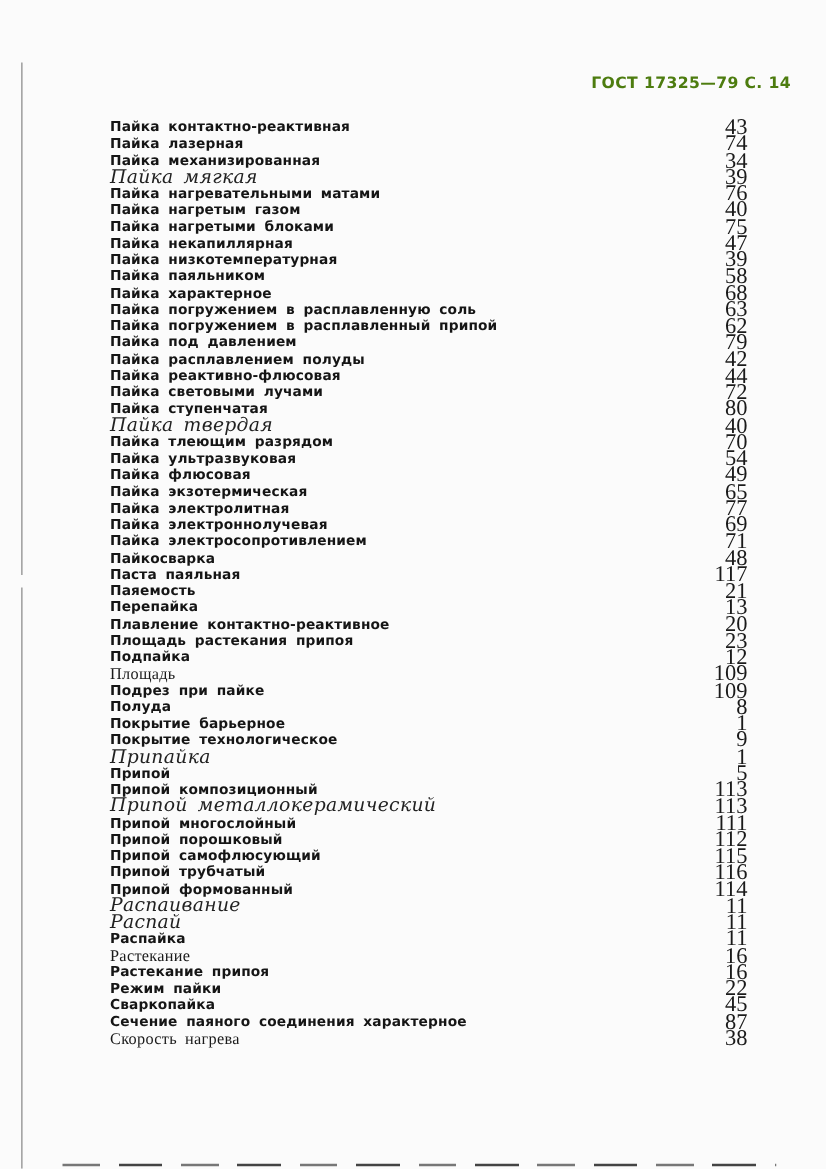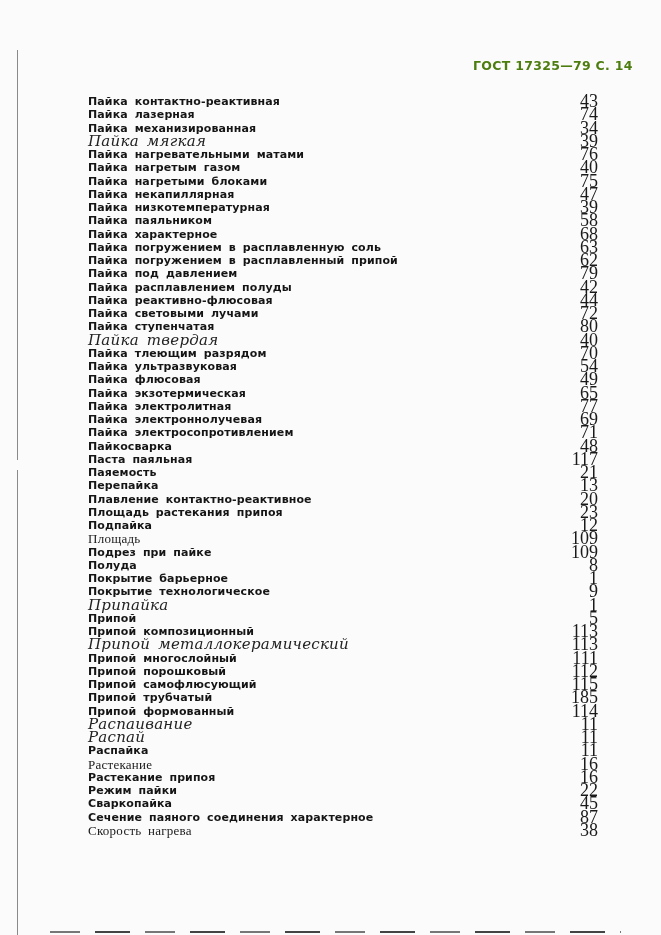--- a/index.html
+++ b/index.html
@@ -221,21 +221,21 @@
     <li class="index-row">
       <span class="term bold">Припой порошковый</span>
       <span class="page-num">112</span>
     </li>
     <li class="index-row">
       <span class="term bold">Припой самофлюсующий</span>
       <span class="page-num">115</span>
     </li>
     <li class="index-row">
       <span class="term bold">Припой трубчатый</span>
-      <span class="page-num">185</span>
+      <span class="page-num">116</span>
     </li>
     <li class="index-row">
       <span class="term bold">Припой формованный</span>
       <span class="page-num">114</span>
     </li>
     <li class="index-row">
       <span class="term italic">Распаивание</span>
       <span class="page-num">11</span>
     </li>
     <li class="index-row">

